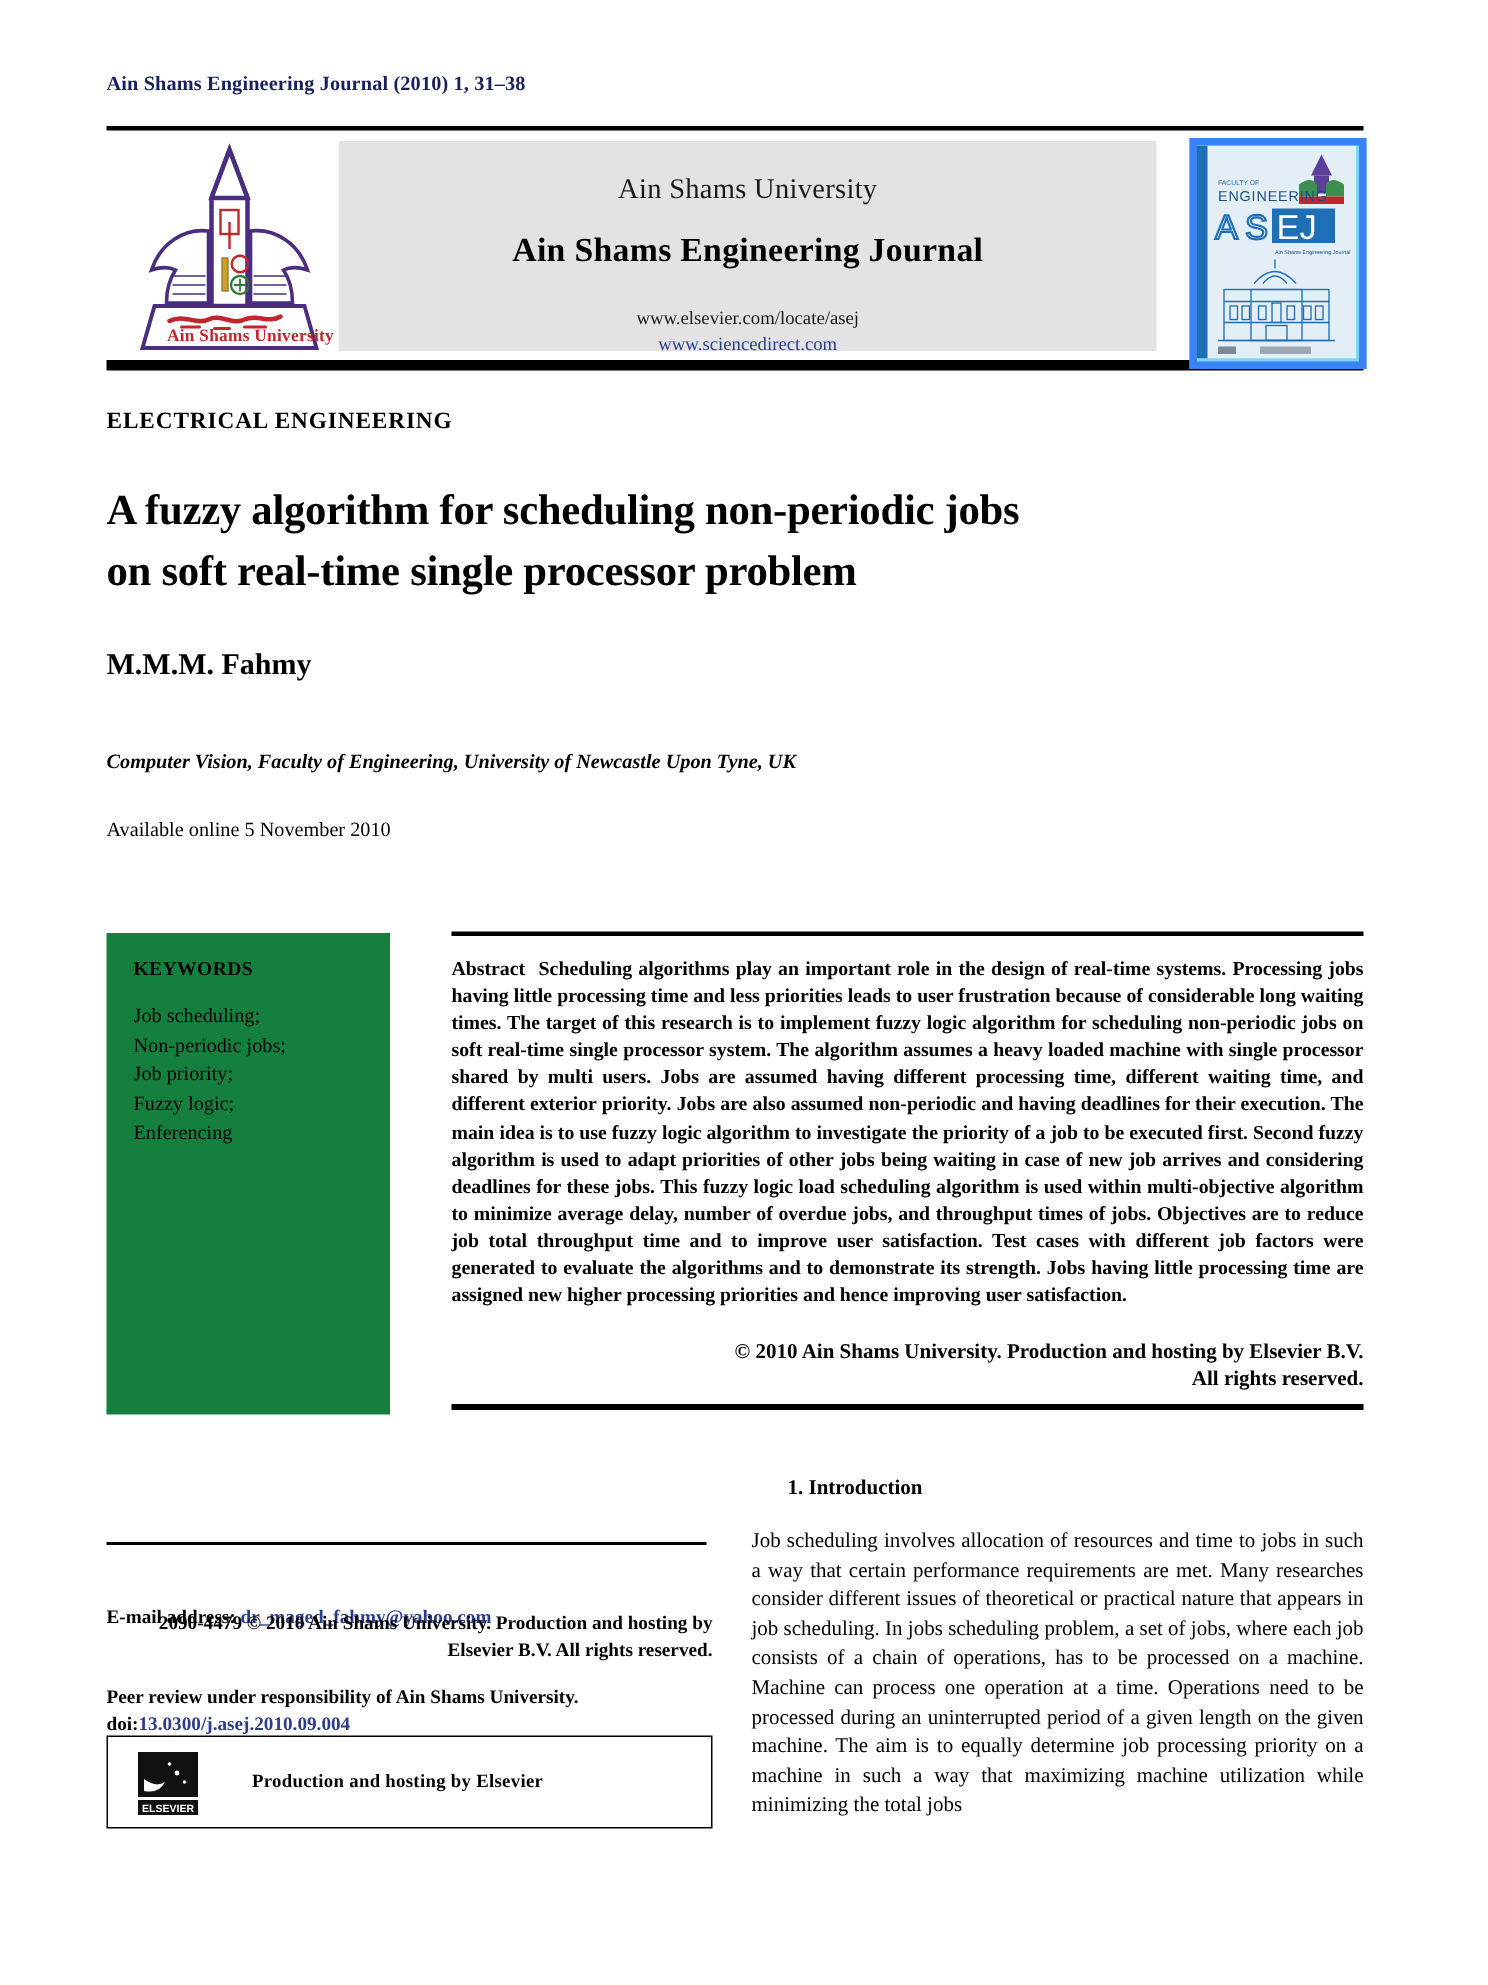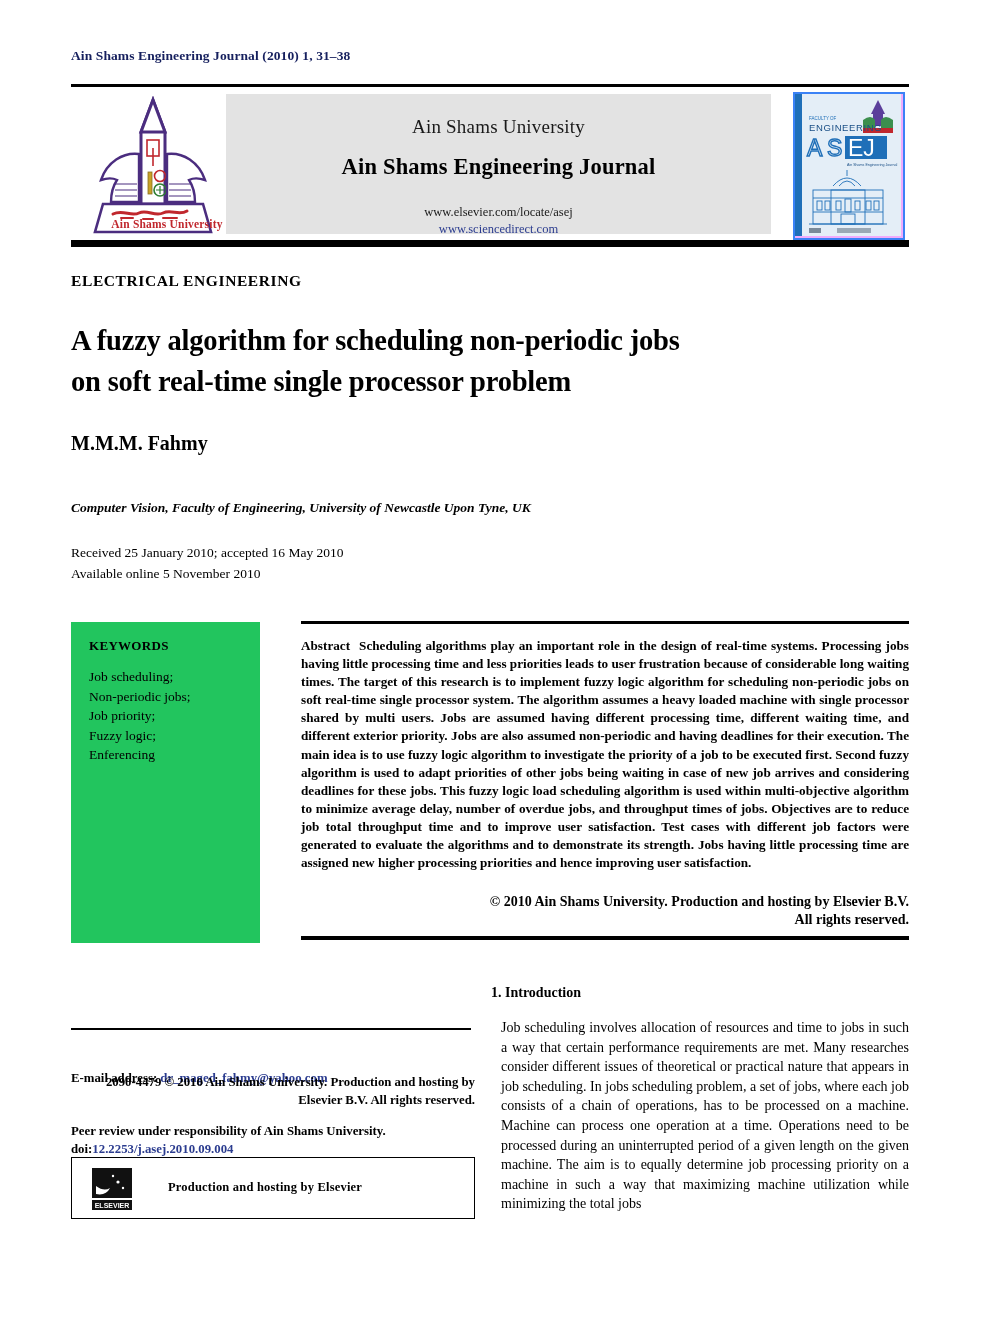--- a/index.html
+++ b/index.html
@@ -86,22 +86,22 @@
   }
   .ctr-url2 {
     margin-top: 2px;
     font-size: 12.5px;
     color: #2b3c8f;
   }
   .cover-thumb {
     position: absolute;
     left: 722px; top: 0px;
     width: 108px; height: 144px;
-    border: 2px solid #3b82f6;
-    background: #f0abfc;
+    border: 5px solid #3b82f6;
+    background: #7dd3fc;
     overflow: hidden;
   }
 
   
   .section-label {
     position: absolute;
     left: 71px; top: 272px;
     font-size: 15.5px;
     font-weight: bold;
     letter-spacing: 0.6px;
@@ -134,21 +134,21 @@
     font-size: 13.5px;
     line-height: 21px;
   }
 
   
   .keywords-box {
     position: absolute;
     left: 71px; top: 622px;
     width: 189px;
     height: 321px;
-    background: #22c55e;
+    background: #15803d;
     padding: 16px 0 0 18px;
     box-sizing: border-box;
   }
   .kw-title {
     font-size: 13px;
     font-weight: bold;
     letter-spacing: 0.3px;
     margin-bottom: 13px;
   }
   .kw-list div {
@@ -250,21 +250,21 @@
     position: absolute;
     left: 96px; top: 22px;
     font-size: 12.5px;
     font-weight: bold;
     letter-spacing: 0.2px;
   }
 
   
   .intro-head {
     position: absolute;
-    left: 491px; top: 985px;
+    left: 525px; top: 985px;
     font-size: 14px;
     font-weight: bold;
     text-align: center;
   }
   .intro-body {
     position: absolute;
     left: 501px; top: 1018px;
     width: 408px;
     font-size: 14px;
     line-height: 19.6px;
@@ -369,21 +369,20 @@
   <div class="paper-title">
     <div>A fuzzy algorithm for scheduling non-periodic jobs</div>
     <div>on soft real-time single processor problem</div>
   </div>
 
   <div class="authors">M.M.M. Fahmy</div>
 
   <div class="affiliation">Computer Vision, Faculty of Engineering, University of Newcastle Upon Tyne, UK</div>
 
   <div class="dates">
-    <div>Received 25 January 2010; accepted 16 May 2010</div>
     <div>Available online 5 November 2010</div>
   </div>
 
   <div class="keywords-box">
     <div class="kw-title">KEYWORDS</div>
     <div class="kw-list">
       <div>Job scheduling;</div>
       <div>Non-periodic jobs;</div>
       <div>Job priority;</div>
       <div>Fuzzy logic;</div>
@@ -402,21 +401,21 @@
   <div class="abs-rule-bottom"></div>
 
   <div class="foot-rule"></div>
   <div class="email-line">
     <span>E-mail address:</span>
     <a class="mail" href="#">dr_maged_fahmy@yahoo.com</a>
   </div>
   <div class="issn-line">2090-4479 © 2010 Ain Shams University. Production and hosting by Elsevier B.V. All rights reserved.</div>
   <div class="peer-line">
     <div>Peer review under responsibility of Ain Shams University.</div>
-    <div><span>doi:</span><a class="doi" href="#">12.2253/j.asej.2010.09.004</a></div>
+    <div><span>doi:</span><a class="doi" href="#">13.0300/j.asej.2010.09.004</a></div>
   </div>
 
   <div class="elsevier-box">
     <div class="els-logo">
       <svg width="52" height="50" viewBox="0 0 52 50">
         <path d="M6 4 h40 v30 h-40 z" fill="#111111"></path>
         <path d="M10 22 q8 6 14 2 q-4 8 -14 6 z" fill="#ffffff"></path>
         <circle cx="32" cy="18" r="1.6" fill="#ffffff"></circle>
         <circle cx="37" cy="24" r="1.2" fill="#ffffff"></circle>
         <circle cx="27" cy="12" r="1.2" fill="#ffffff"></circle>

